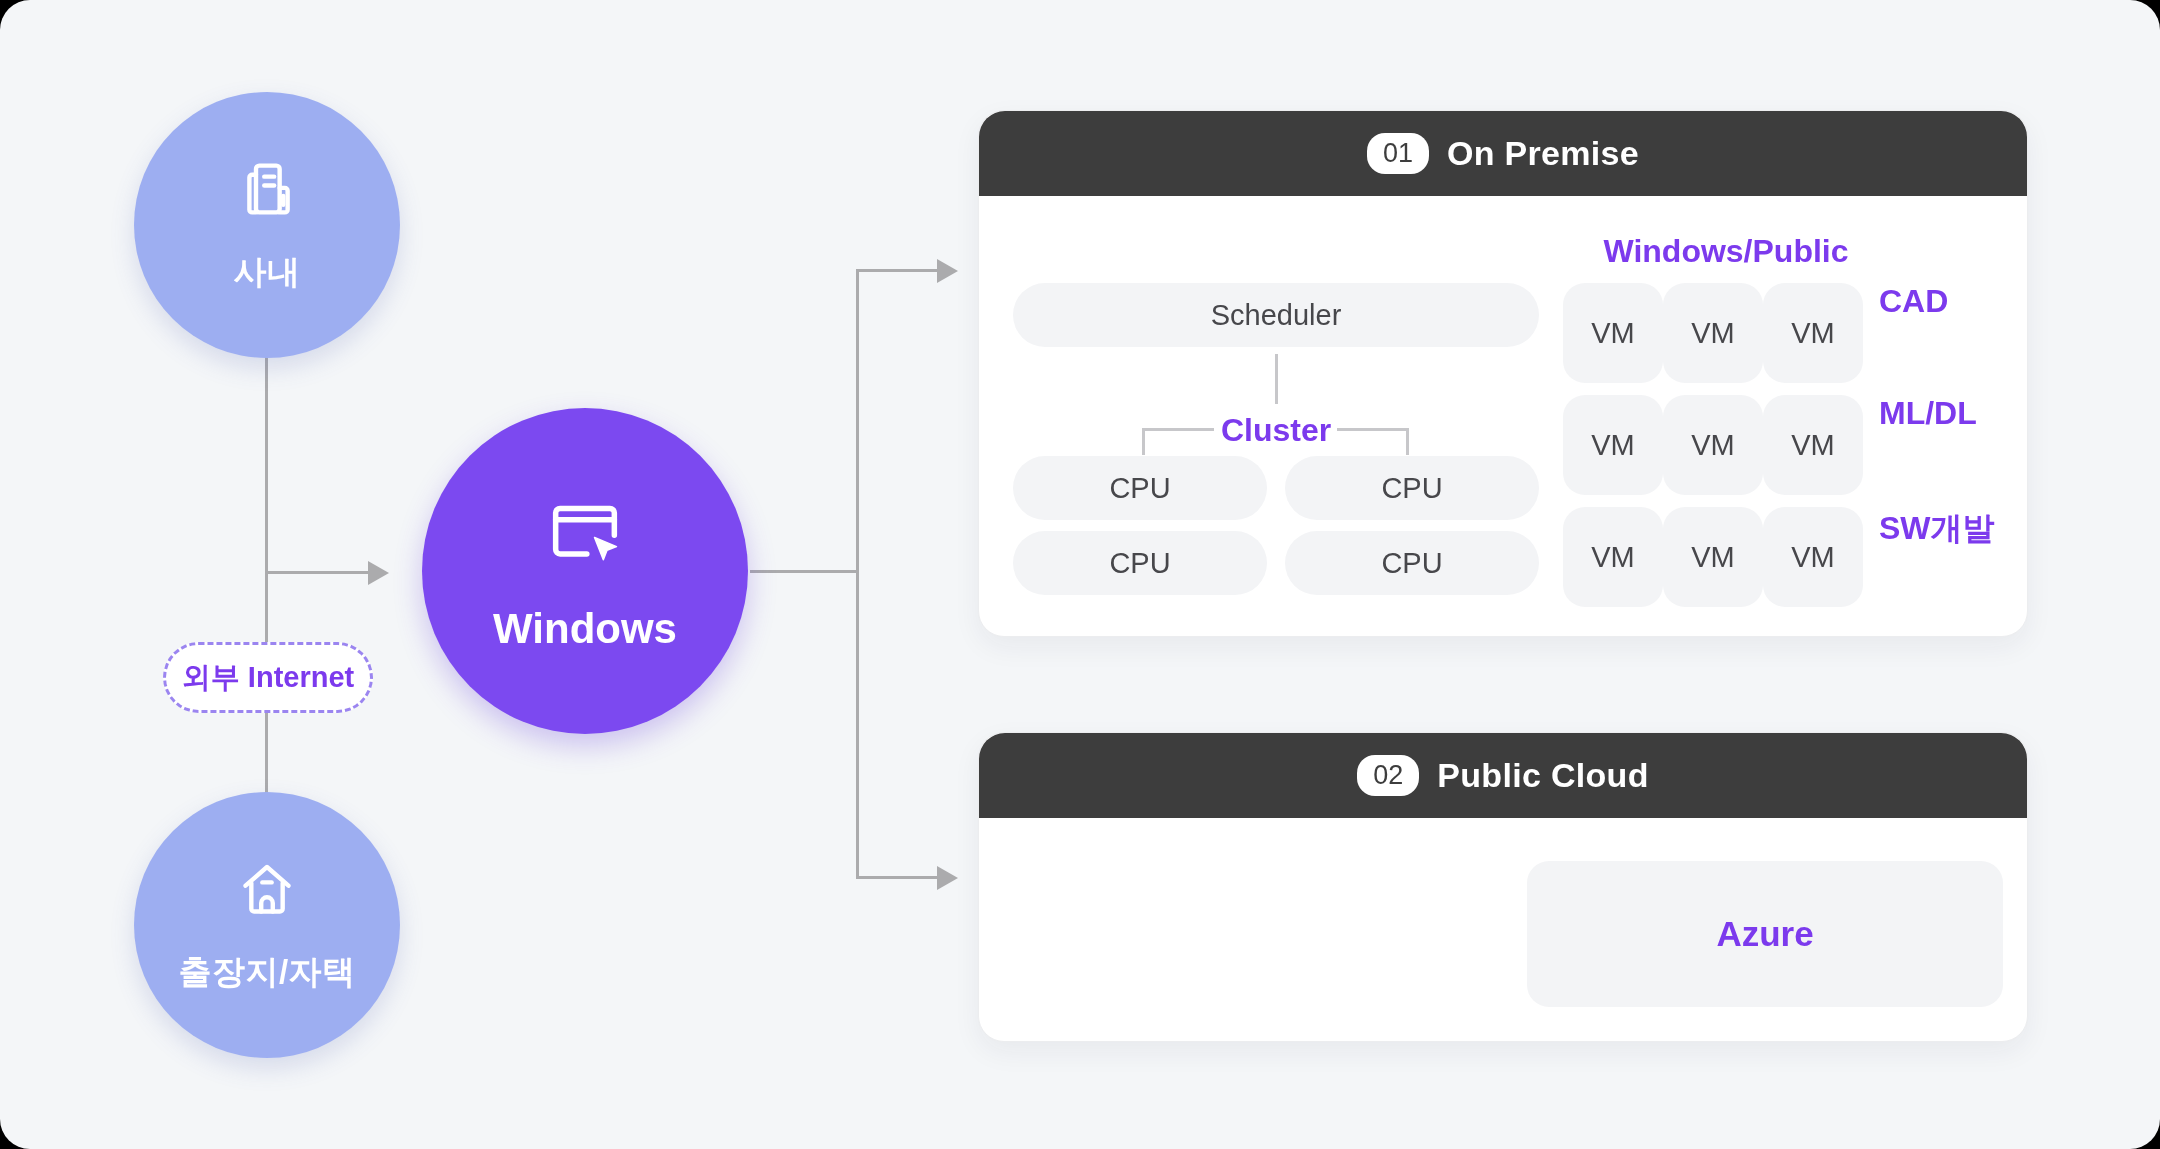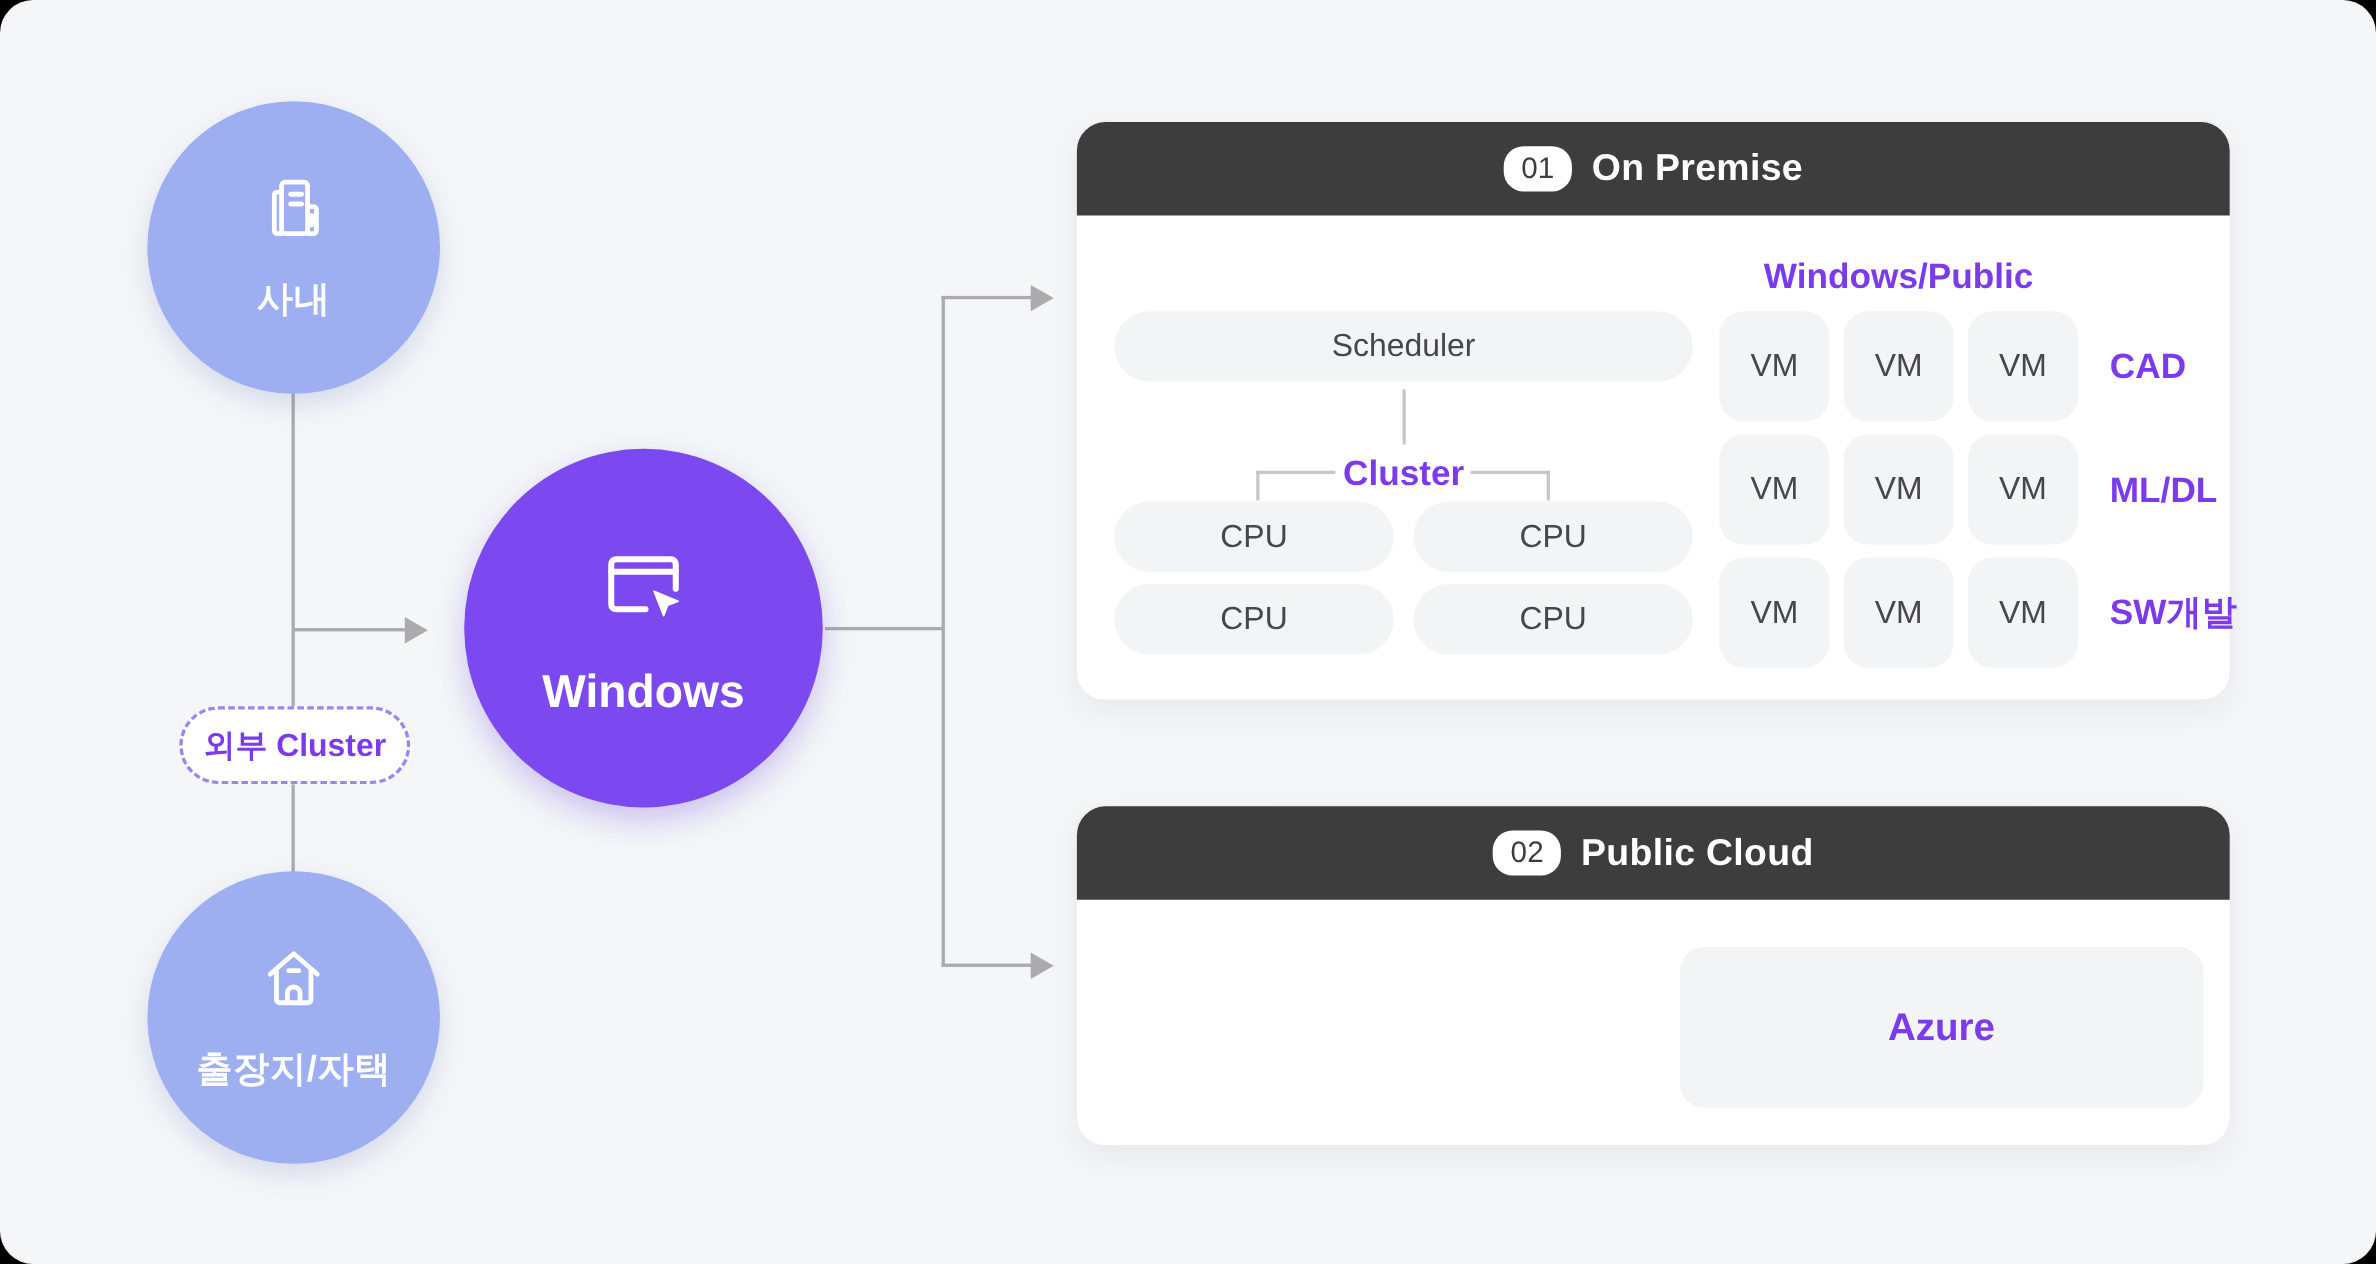--- a/index.html
+++ b/index.html
@@ -22,21 +22,21 @@
 
   
   .panel{position:absolute;left:978px;width:1050px;background:#fff;border-radius:26px;border:1px solid #ECEDEF;box-shadow:0 10px 28px rgba(30,40,70,.06);box-sizing:border-box;}
   .panel-hdr{height:85px;background:#3D3D3D;border-radius:26px 26px 0 0;display:flex;align-items:center;justify-content:center;gap:18px;}
   .badge{background:#fff;color:#3D3D3D;font-weight:400;font-size:27px;padding:7px 16px;border-radius:18px;line-height:1;}
   .panel-title{color:#fff;font-size:34px;font-weight:700;letter-spacing:.3px;}
 
   .sec-head{position:absolute;text-align:center;color:#7C3AED;font-size:32px;font-weight:700;}
   .gbox{position:absolute;background:#F3F4F6;border-radius:32px;display:flex;align-items:center;justify-content:center;color:#47474B;font-size:29px;font-weight:500;text-align:center;}
   .sqbox{width:100px;height:100px;background:#F3F4F6;border-radius:22px;display:flex;align-items:center;justify-content:center;color:#47474B;font-size:29px;font-weight:500;}
-  .vmrow{display:flex;align-items:center;gap:13px;}
+  .vmrow{display:flex;}
   .vmgrid{position:absolute;display:flex;flex-direction:column;gap:12px;}
   .vmtag{margin-left:16px;color:#7C3AED;font-size:32px;font-weight:700;white-space:nowrap;}
   .provider{position:absolute;top:128px;height:146px;background:#F3F4F6;border-radius:22px;display:flex;align-items:center;justify-content:center;color:#7C3AED;font-size:35px;font-weight:700;}
 </style>
 </head>
 <body>
 
 <div id="stage">
 
   <div class="line" style="left:265px;top:357px;width:3px;height:285px;"></div>
@@ -57,21 +57,21 @@
       <path d="M11 7.5h3.6"></path>
       <path d="M11 10.7h3.6"></path>
       <path d="M8 6.8H6.6a1 1 0 0 0-1 1v11.7a1 1 0 0 0 1 1H8"></path>
       <path d="M16.6 11.6h1.9a1 1 0 0 1 1 1v6.9a1 1 0 0 1-1 1h-1.9"></path>
       <path d="M17.9 14.5v3.2"></path>
     </svg>
     <div class="node-label">사내</div>
   </div>
 
   <div class="inet-pill">
-    <span>외부 Cluster</span>
+    <span>외부 Internet</span>
   </div>
 
   <div class="node-circle node-blue" style="left:134px;top:792px;">
     <svg class="node-icon" width="66" height="66" viewBox="0 0 24 24" fill="none" stroke="#ffffff" stroke-width="1.6" stroke-linecap="round" stroke-linejoin="round">
       <path d="M4.2 10.8 12 4l7.8 6.8"></path>
       <path d="M6.3 9.8v9.4a1 1 0 0 0 1 1h9.4a1 1 0 0 0 1-1V9.8"></path>
       <path d="M10.3 9.6h3.4"></path>
       <path d="M9.9 20.2v-3.1a2.1 2.1 0 0 1 4.2 0v3.1"></path>
     </svg>
     <div class="node-label">출장지/자택</div>

